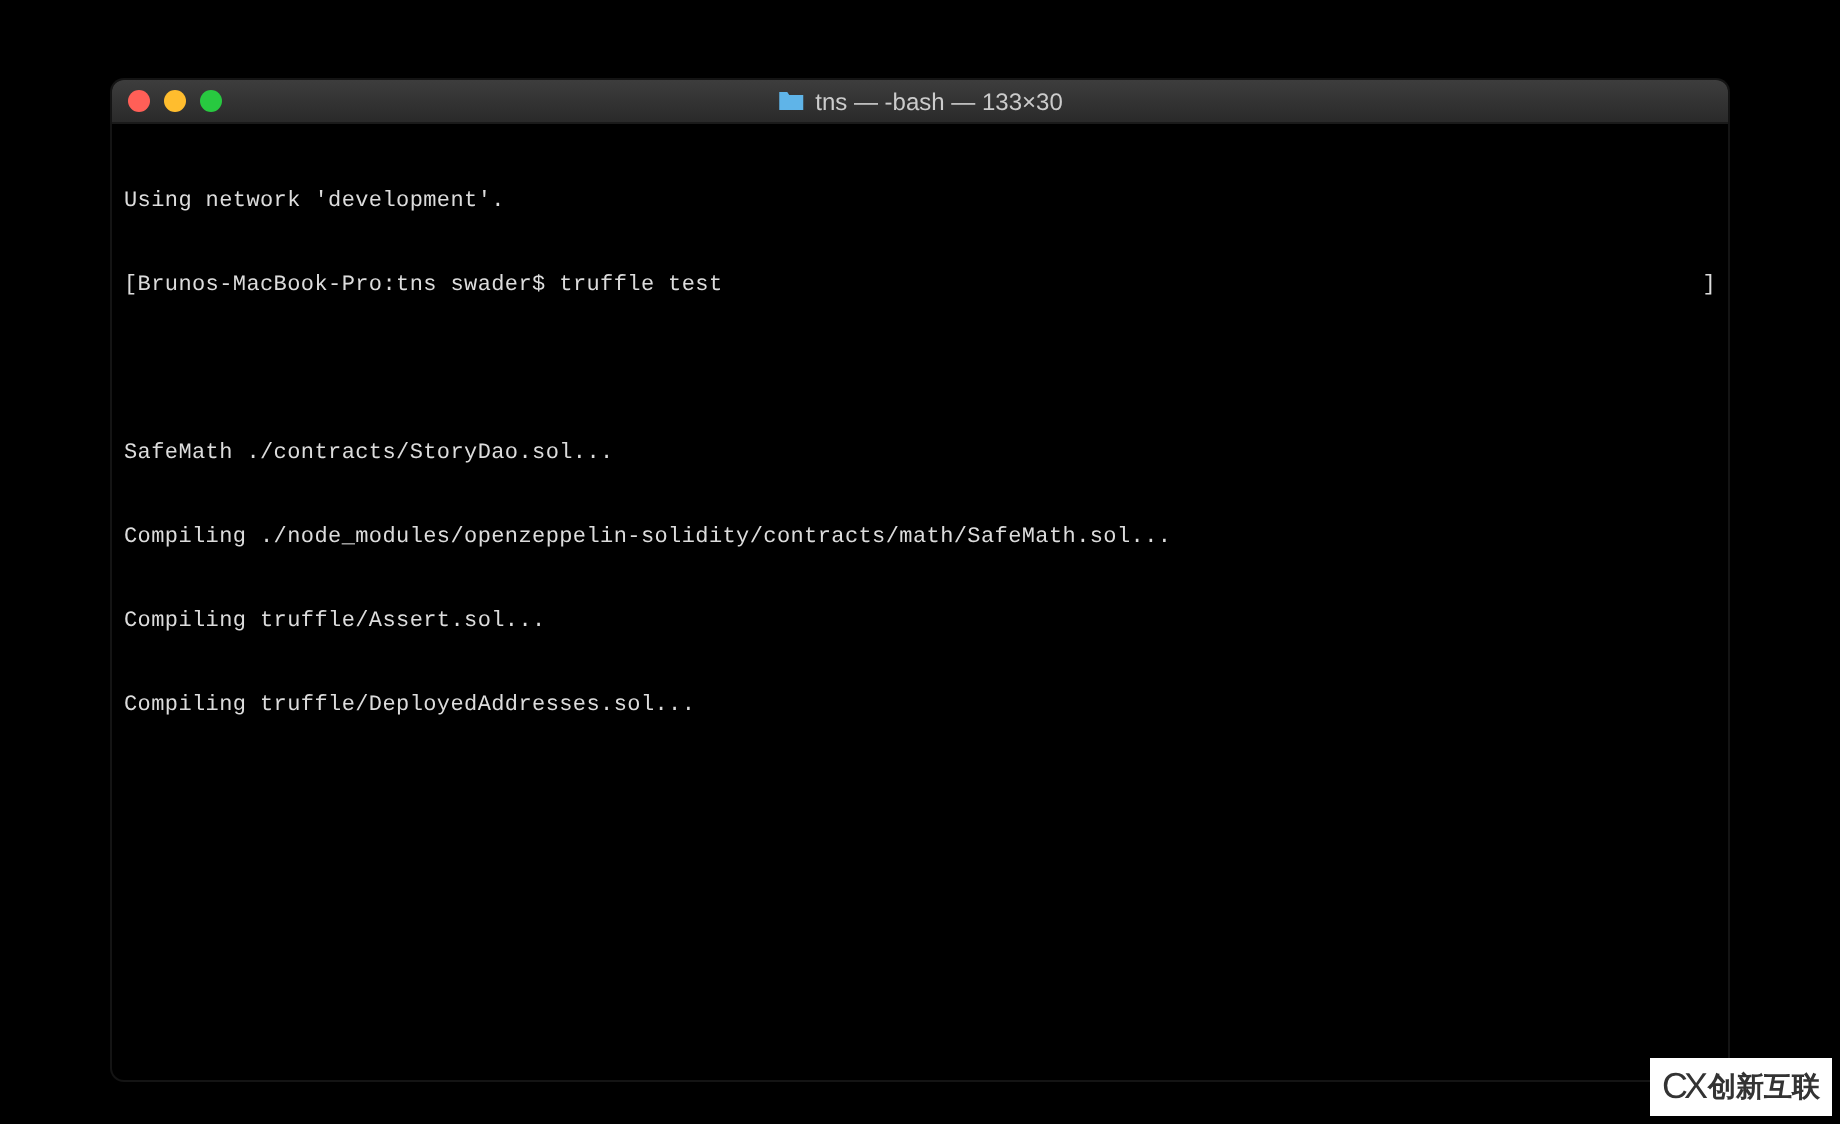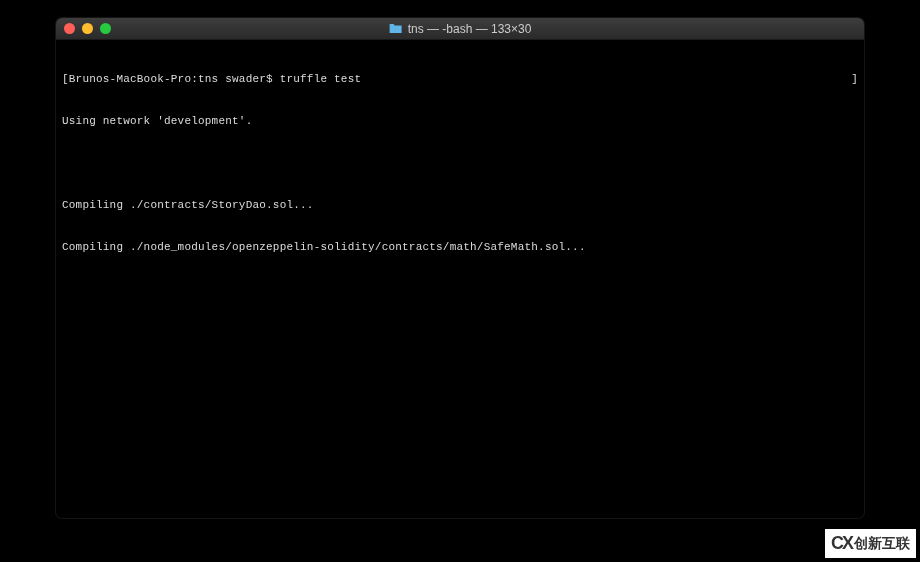--- a/index.html
+++ b/index.html
@@ -6,21 +6,21 @@
     body {
       background: #000;
       width: 920px;
       height: 562px;
       font-family: Menlo, Monaco, 'Courier New', monospace;
       font-size: 11px;
       position: relative;
     }
     .window {
       position: absolute;
-      top: 18px;
+      top: 40px;
       left: 56px;
       width: 808px;
       height: 500px;
       background: #000;
       border-radius: 6px;
       overflow: hidden;
       box-shadow: 0 0 0 1px rgba(255,255,255,0.08);
     }
     .titlebar {
       height: 22px;
@@ -78,21 +78,21 @@
       font-family: Arial, sans-serif;
       font-size: 14px;
       font-weight: bold;
       padding: 4px 6px;
       display: flex;
       align-items: center;
       gap: 2px;
     }
     .watermark-logo {
       font-size: 18px;
-      font-weight: bold;
+      font-weight: normal;
       letter-spacing: -2px;
     }
   </style>
 </head>
 <body>
 
 <div class="window">
   <div class="titlebar">
     <div class="traffic-lights">
       <div class="traffic-light tl-close"></div>
@@ -103,25 +103,27 @@
       <span class="folder-icon">
         <svg viewBox="0 0 14 11" width="14" height="11">
           <path d="M1 1 h4 l1 1.5 h7 v7.5 h-12 z" fill="#5fb4e8"></path>
         </svg>
       </span>
       <span>tns — -bash — 133×30</span>
     </div>
   </div>
 
   <div class="terminal">
+    <div class="line">Using network 'development'.</div>
     <div class="line"><span>[Brunos-MacBook-Pro:tns swader$ </span><span class="cmd-input">truffle test</span><span style="float:right" class="bracket">]</span></div>
-    <div class="line">Using network 'development'.</div>
     <div class="line"></div>
-    <div class="line">Compiling ./contracts/StoryDao.sol...</div>
+    <div class="line">SafeMath ./contracts/StoryDao.sol...</div>
     <div class="line">Compiling ./node_modules/openzeppelin-solidity/contracts/math/SafeMath.sol...</div>
+    <div class="line">Compiling truffle/Assert.sol...</div>
+    <div class="line">Compiling truffle/DeployedAddresses.sol...</div>
     <div class="line"></div>
     
     
     
     
     
     
     
     
     

